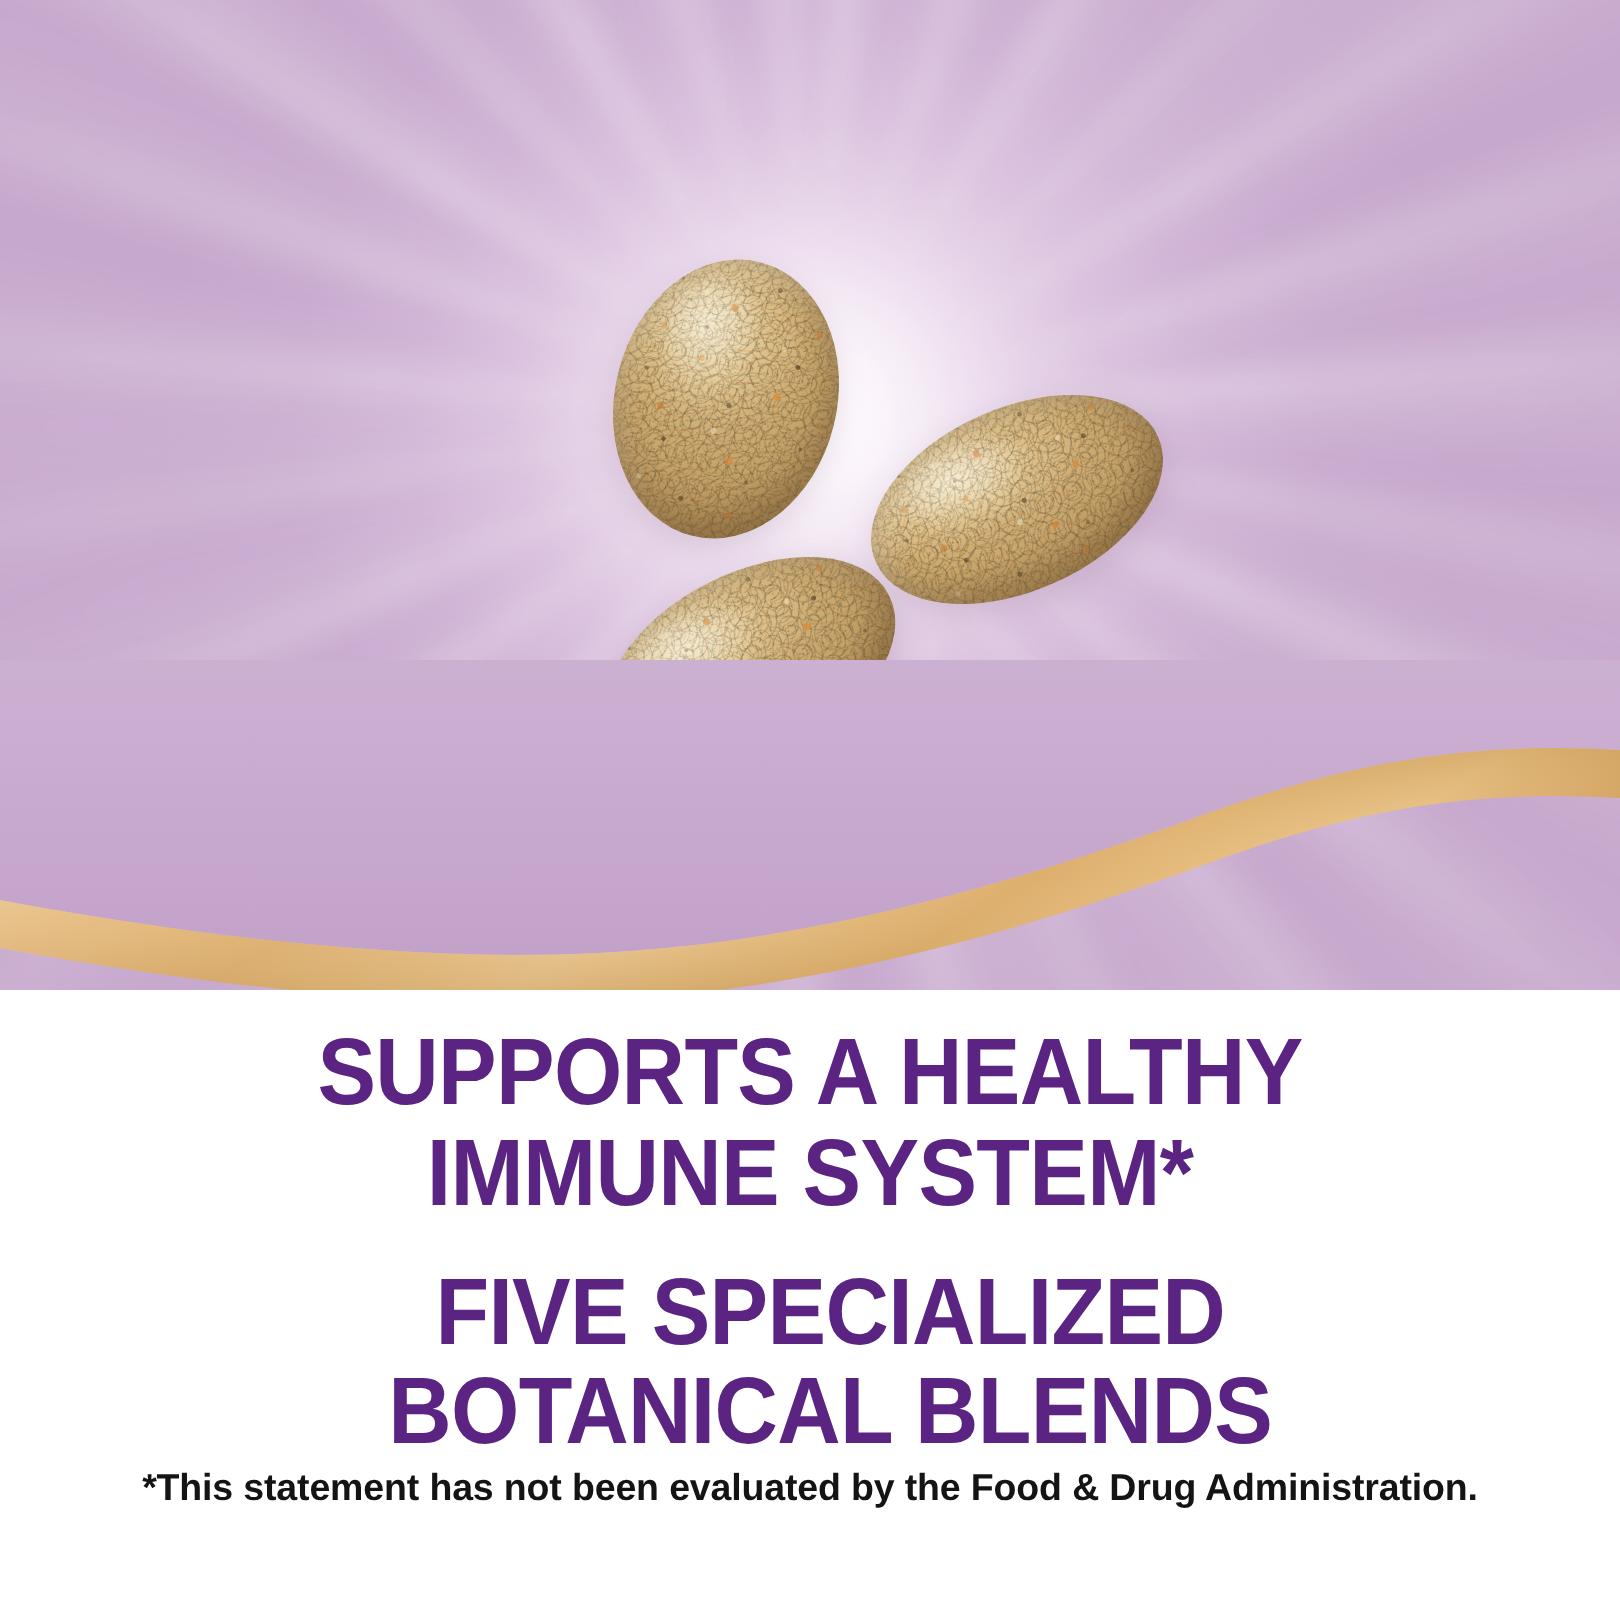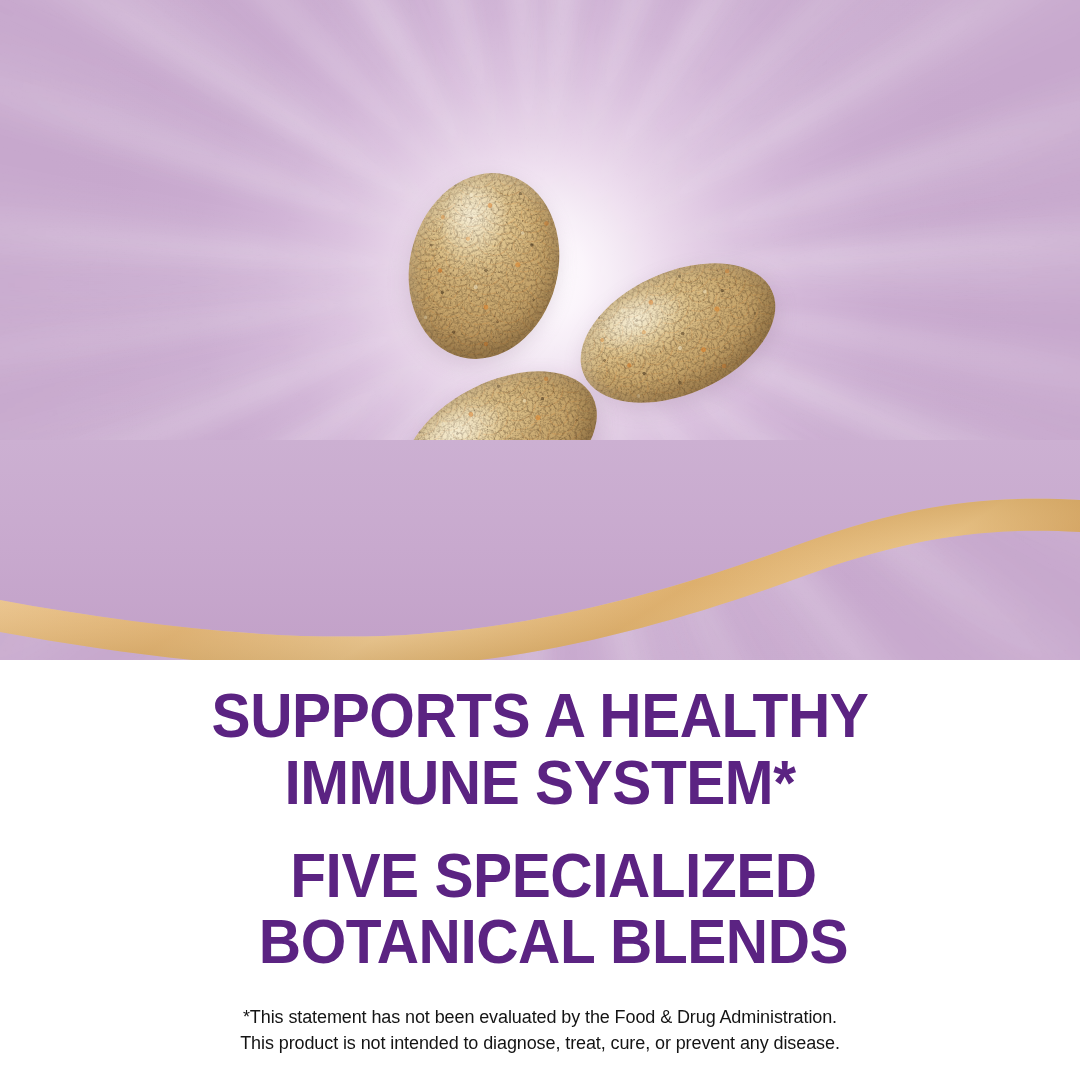--- a/index.html
+++ b/index.html
@@ -211,25 +211,25 @@
     line-height:1.06;
     letter-spacing:-0.5px;
     transform:scaleX(.93);
     transform-origin:center;
     white-space:nowrap;
   }
   #headline-block-1 { padding-top:22px;text-align:center; }
   #headline-block-2 { padding-top:26px;padding-left:27px; }
 
   #disclaimer {
-    margin-top:30px;
     color:#141414;
-    font-size:18px;
+    font-size:25px;
     line-height:1.42;
     letter-spacing:-0.1px;
+    font-weight:bold;
   }
   .disclaimer-line { white-space:nowrap; }
 </style>
 </head>
 <body>
 
 <div id="hero">
   <div id="hero-base"></div>
   <div id="hero-glow"></div>
   <div id="hero-rays"></div>
@@ -294,16 +294,15 @@
     <div class="headline">IMMUNE SYSTEM*</div>
   </div>
 
   <div id="headline-block-2">
     <div class="headline">FIVE SPECIALIZED</div>
     <div class="headline">BOTANICAL BLENDS</div>
   </div>
 
   <div id="disclaimer">
     <div class="disclaimer-line">*This statement has not been evaluated by the Food &amp; Drug Administration.</div>
-    <div class="disclaimer-line">This product is not intended to diagnose, treat, cure, or prevent any disease.</div>
   </div>
 
 </div>
 
 </body></html>

